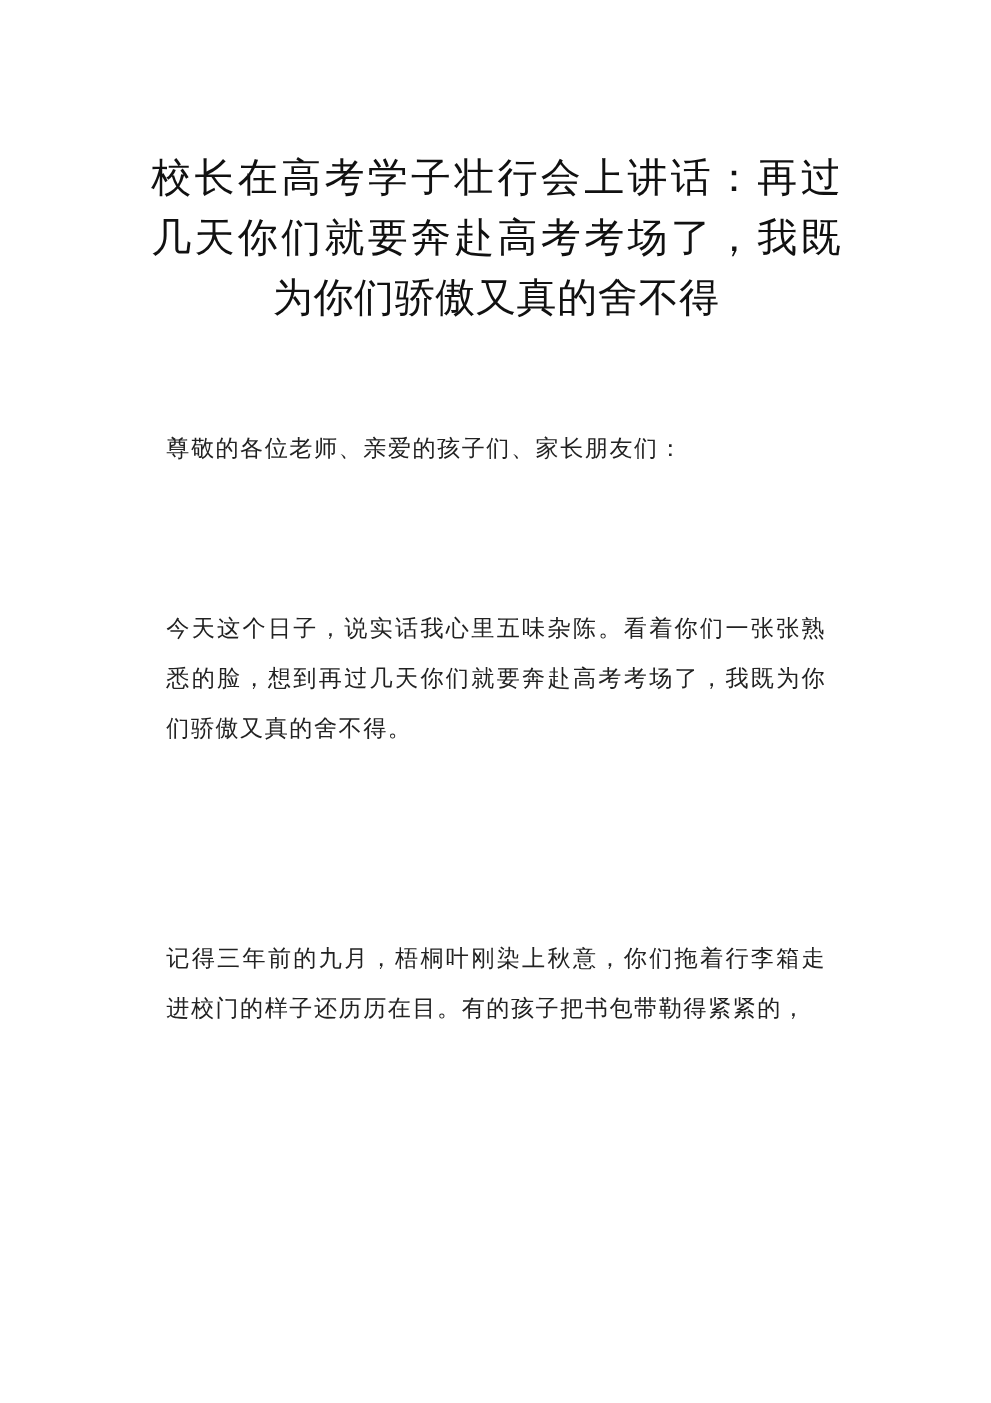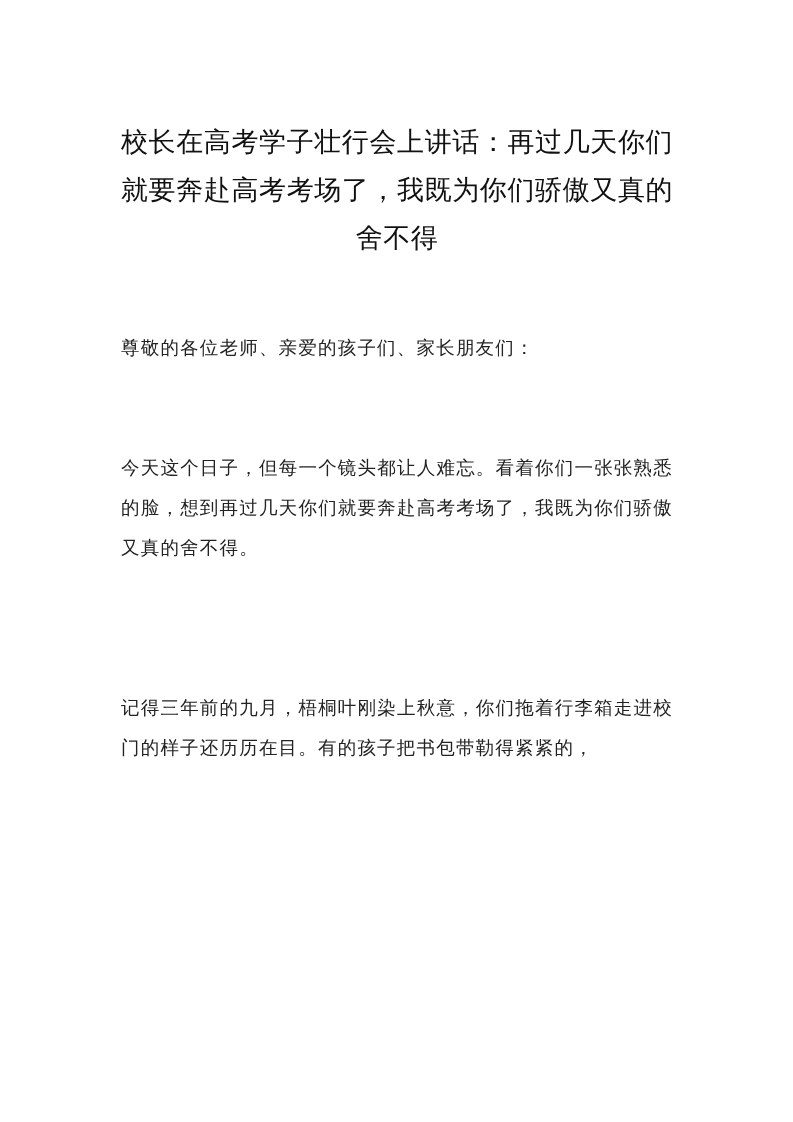--- a/index.html
+++ b/index.html
@@ -15,53 +15,53 @@
     font-family: "DejaVu Serif", "Liberation Serif", serif;
     color: #1a1a1a;
   }
   .page {
     position: absolute;
     left: 121px;
     top: 118px;
     width: 552px;
   }
   .title {
-    font-size: 27px;
+    font-size: 32px;
     line-height: 48px;
     text-align: justify;
     text-align-last: center;
     letter-spacing: 0.5px;
     margin: 0;
     font-weight: normal;
     color: #111;
   }
   .para {
     font-size: 18.5px;
     line-height: 40px;
-    margin: 0;
+    margin: 12px;
     text-align: justify;
     letter-spacing: 1.2px;
     color: #222;
   }
   .gap-title { height: 66px; }
   .gap { height: 40px; }
 </style>
 </head>
 <body>
 
 <div class="page">
   <h1 class="title">校长在高考学子壮行会上讲话：再过几天你们就要奔赴高考考场了，我既为你们骄傲又真的舍不得</h1>
   <div class="gap-title"></div>
 
   <p class="para">尊敬的各位老师、亲爱的孩子们、家长朋友们：</p>
   <div class="gap"></div>
 
   <div class="gap"></div>
 
-  <p class="para">今天这个日子，但每一个镜头都让人难忘。看着你们一张张熟悉的脸，想到再过几天你们就要奔赴高考考场了，我既为你们骄傲又真的舍不得。</p>
+  <p class="para">今天这个日子，说实话我心里五味杂陈。看着你们一张张熟悉的脸，想到再过几天你们就要奔赴高考考场了，我既为你们骄傲又真的舍不得。</p>
   <div class="gap"></div>
 
   <div class="gap"></div>
 
   <div class="gap"></div>
 
   <p class="para">记得三年前的九月，梧桐叶刚染上秋意，你们拖着行李箱走进校门的样子还历历在目。有的孩子把书包带勒得紧紧的，</p>
 </div>
 
 </body></html>

